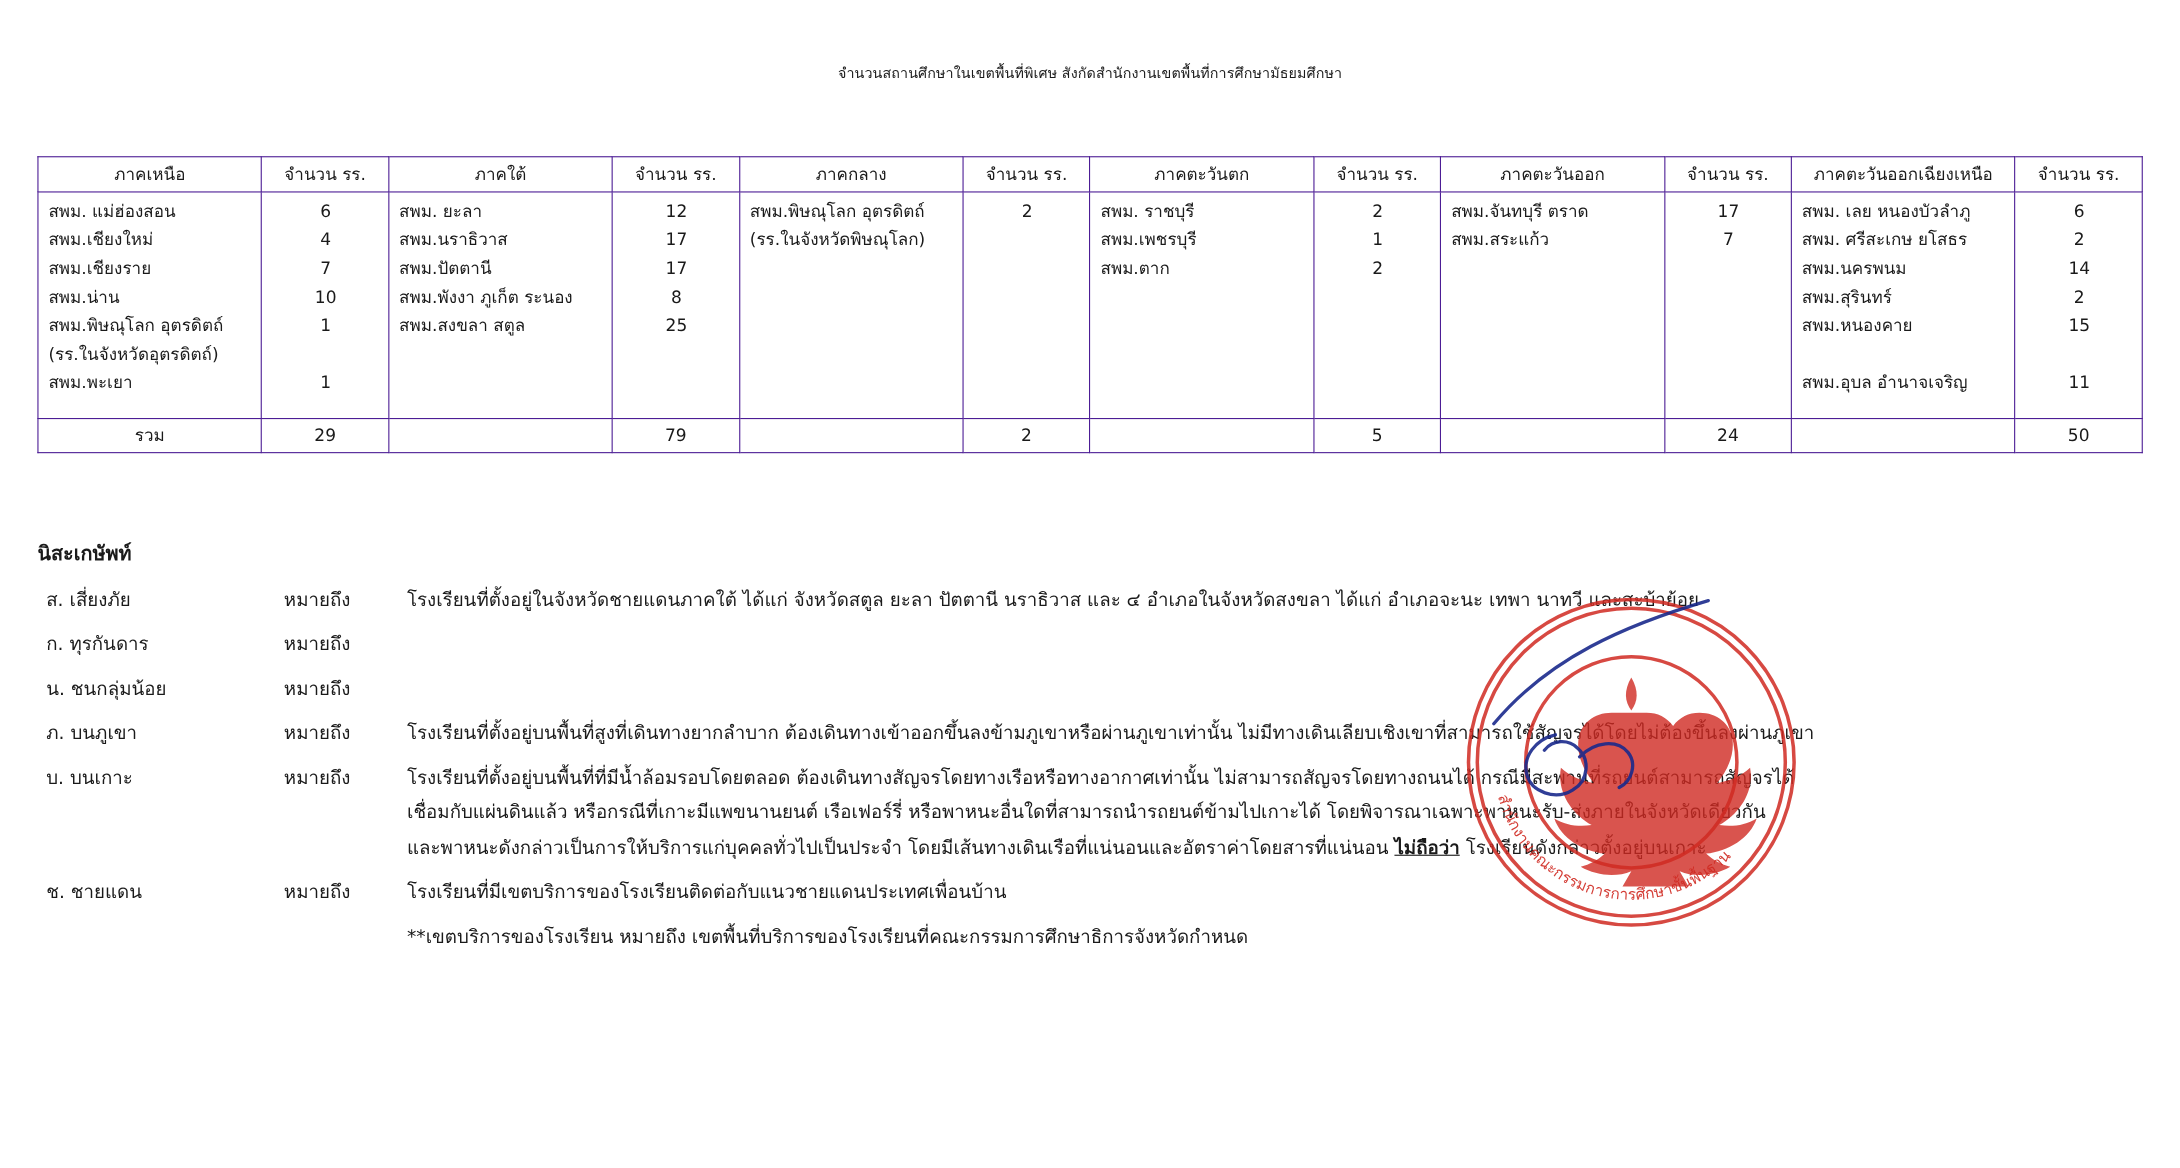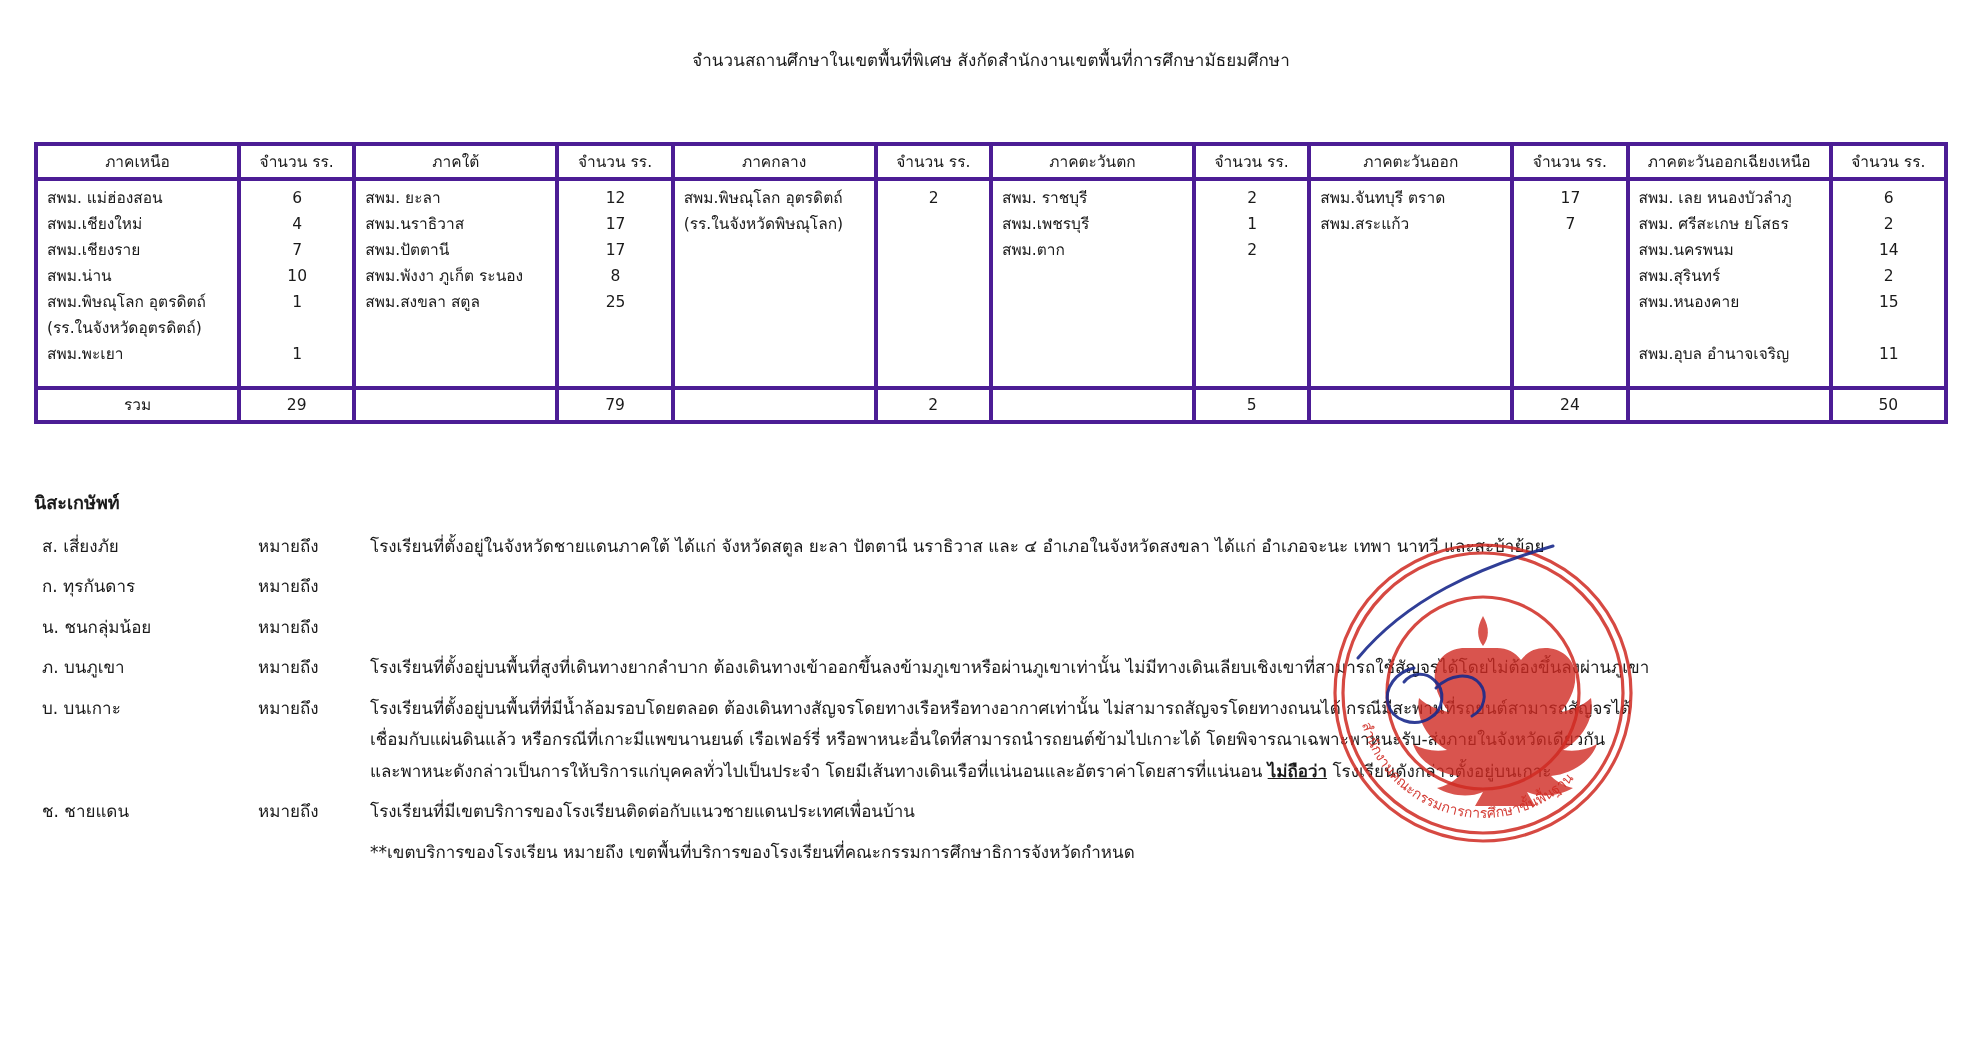--- a/index.html
+++ b/index.html
@@ -19,23 +19,24 @@
     position: absolute;
     inset: 0;
   }
 
   
   .heading {
     text-align: center;
     padding-top: 46px;
   }
   .heading .line1 {
-    font-size: 17px;
+    font-size: 13px;
     letter-spacing: 0.1px;
     margin-bottom: 11px;
+    margin-top: 10px;
   }
   .heading .line2 {
     font-size: 19px;
     letter-spacing: 0.1px;
   }
   .heading .line2 .dateno {
     font-weight: bold;
     padding: 0 4px;
   }
 
@@ -45,21 +46,21 @@
     left: 34px;
     top: 142px;
     width: 1914px;
   }
   table.main {
     border-collapse: collapse;
     width: 100%;
     table-layout: fixed;
   }
   table.main th, table.main td {
-    border: 4px solid #4c1d95;
+    border: 1px solid #4c1d95;
     font-size: 15.5px;
     font-weight: normal;
     padding: 0;
     vertical-align: top;
   }
   table.main thead th {
     text-align: center;
     height: 31px;
     vertical-align: middle;
     font-size: 15.5px;

